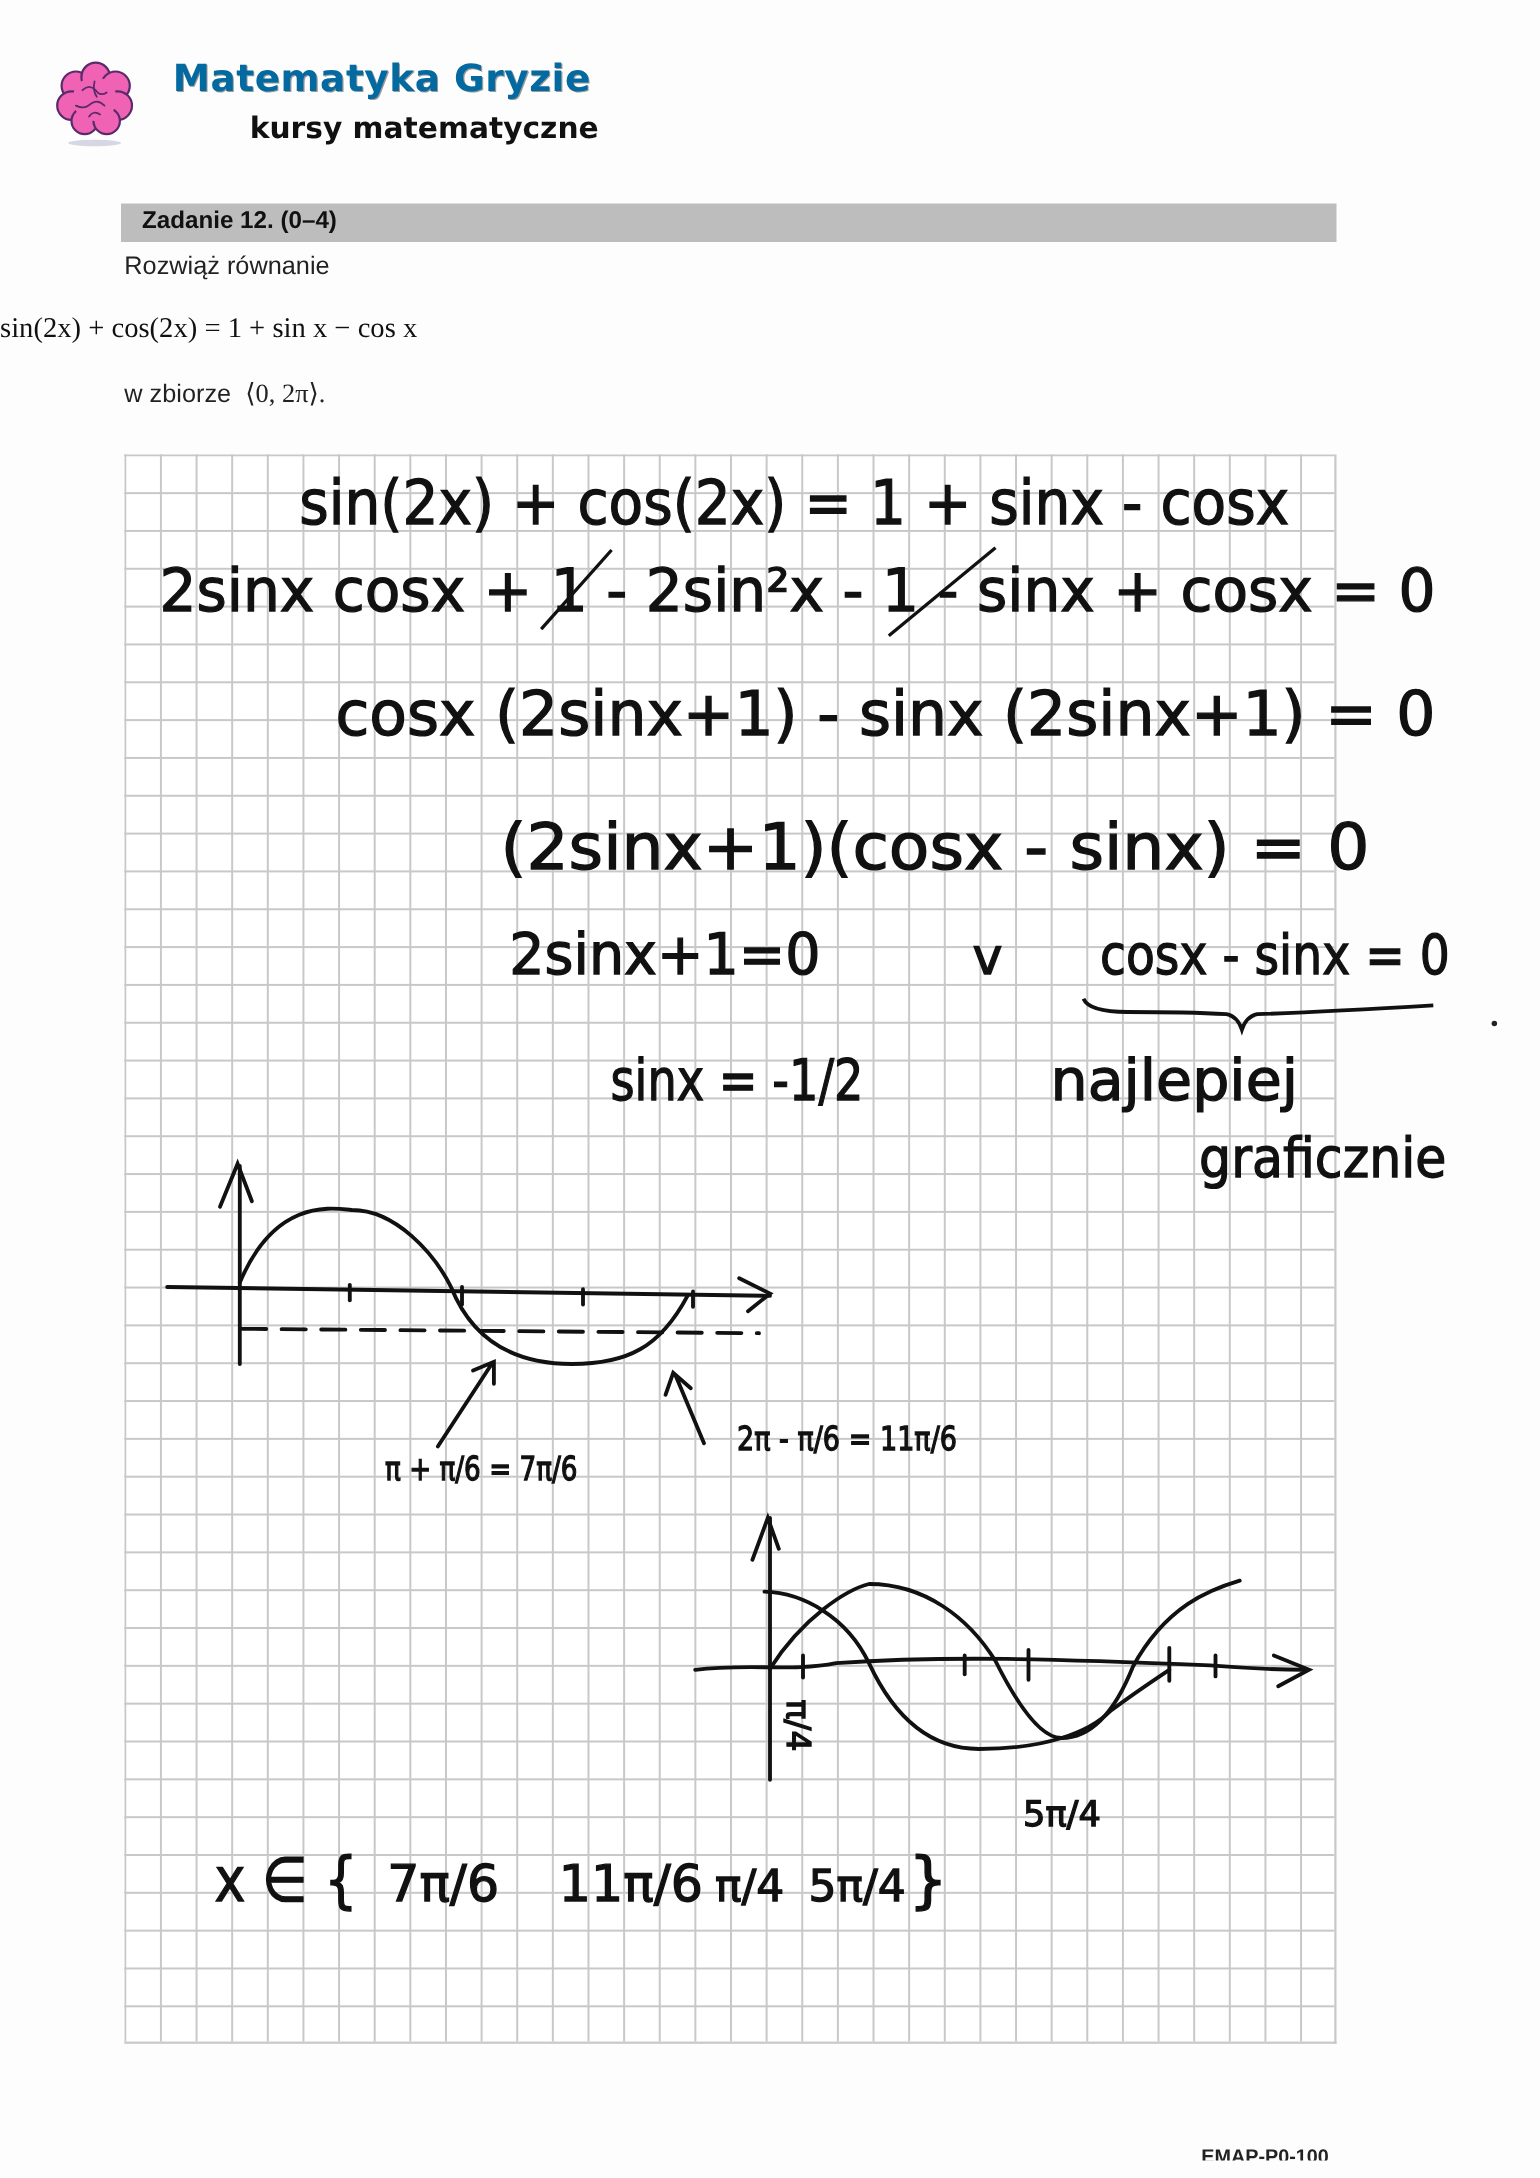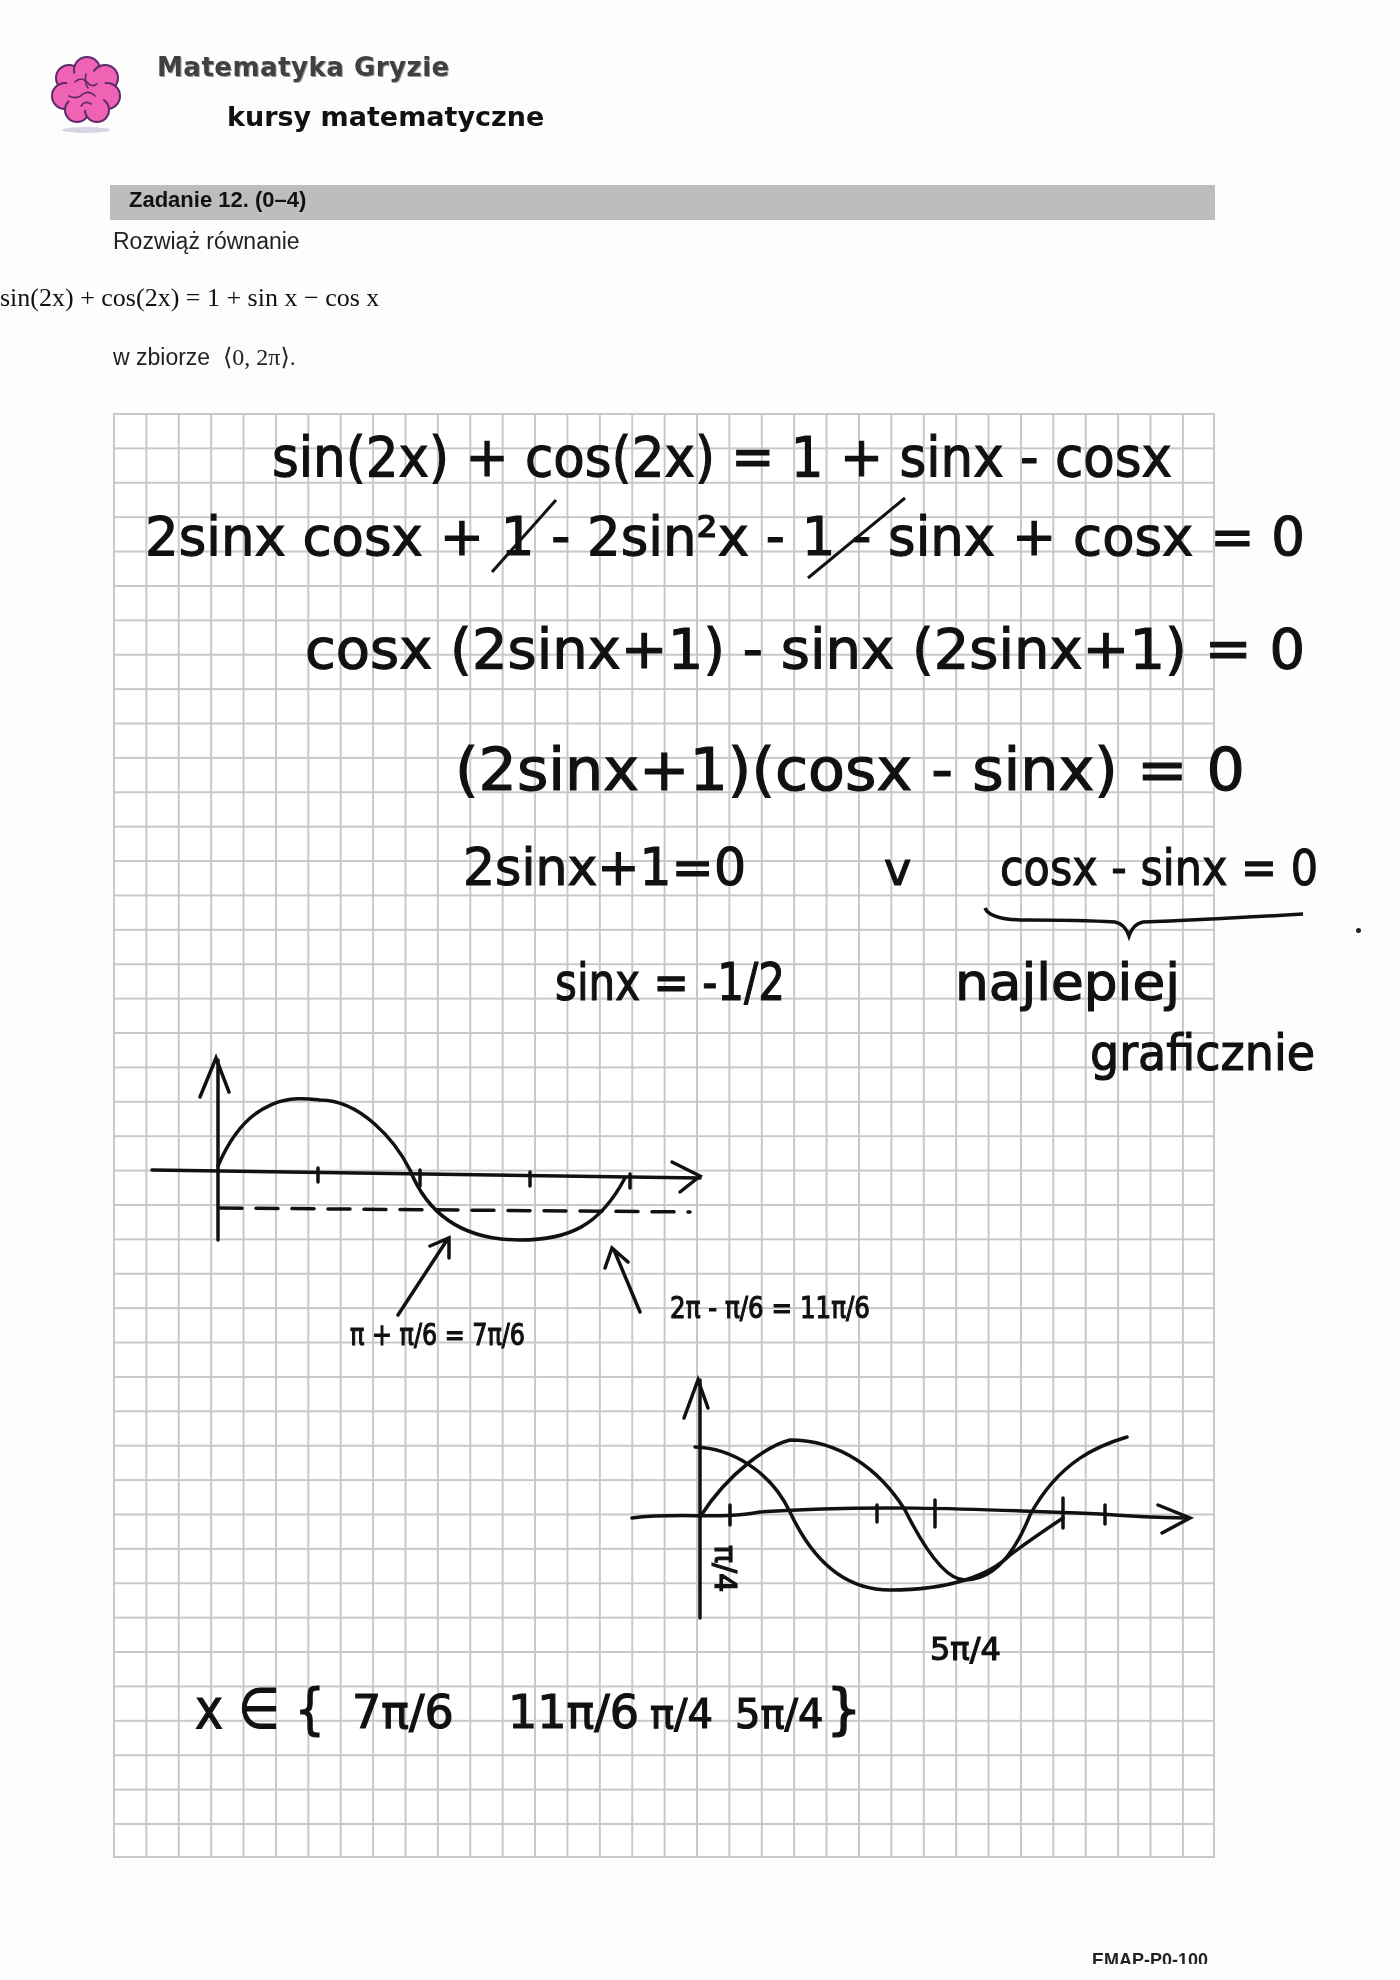--- a/index.html
+++ b/index.html
@@ -1,18 +1,18 @@
 <!DOCTYPE html>
 <html><head>
 <meta charset="utf-8">
 <style>
   html, body { margin:0; padding:0; }
   body { width:1400px; height:1980px; background:#fdfdfd; position:relative; overflow:hidden; font-family:"Liberation Sans", sans-serif; color:#111; }
   .abs { position:absolute; }
-  .brand-title { left:157px; top:52px; font-family:"DejaVu Sans", sans-serif; font-weight:bold; font-size:26px; color:#404040; letter-spacing:0.5px; text-shadow: 1px 1px 0 #9a9a9a; }
+  .brand-title { left:157px; top:52px; font-family:"DejaVu Sans", sans-serif; font-weight:bold; font-size:34px; color:#0369a1; letter-spacing:0.5px; text-shadow: 1px 1px 0 #9a9a9a; }
   .brand-sub { left:227px; top:101px; font-family:"DejaVu Sans", sans-serif; font-weight:bold; font-size:27px; color:#111; }
   .task-bar { left:110px; top:185px; width:1105px; height:35px; background:#bdbdbd; }
   .task-title { left:129px; top:187px; font-weight:bold; font-size:22px; color:#111; }
   .task-instr { left:113px; top:228px; font-size:23px; color:#222; }
   .task-eq { left:0; width:1320px; top:283px; text-align:left; font-family:"Liberation Serif", serif; font-size:26px; color:#111; }
   .task-set { left:113px; top:343px; font-size:23px; color:#222; }
   .task-set .math { font-family:"Liberation Serif", serif; font-size:24px; }
   .grid { left:113px; top:413px; width:1102px; height:1445px;
     background-color:#ffffff;
     background-image:

